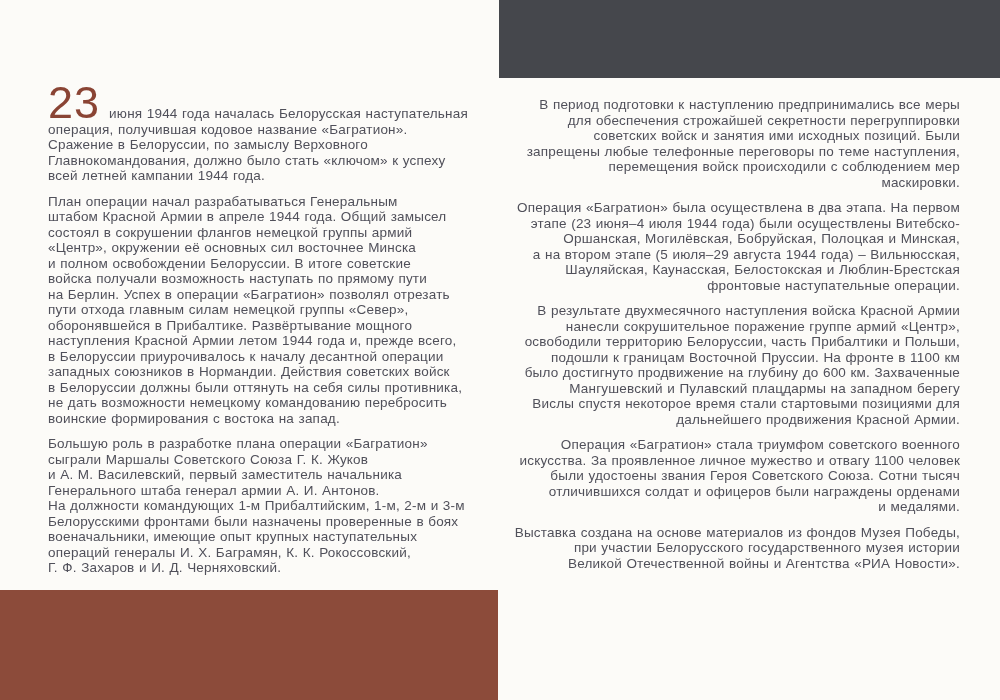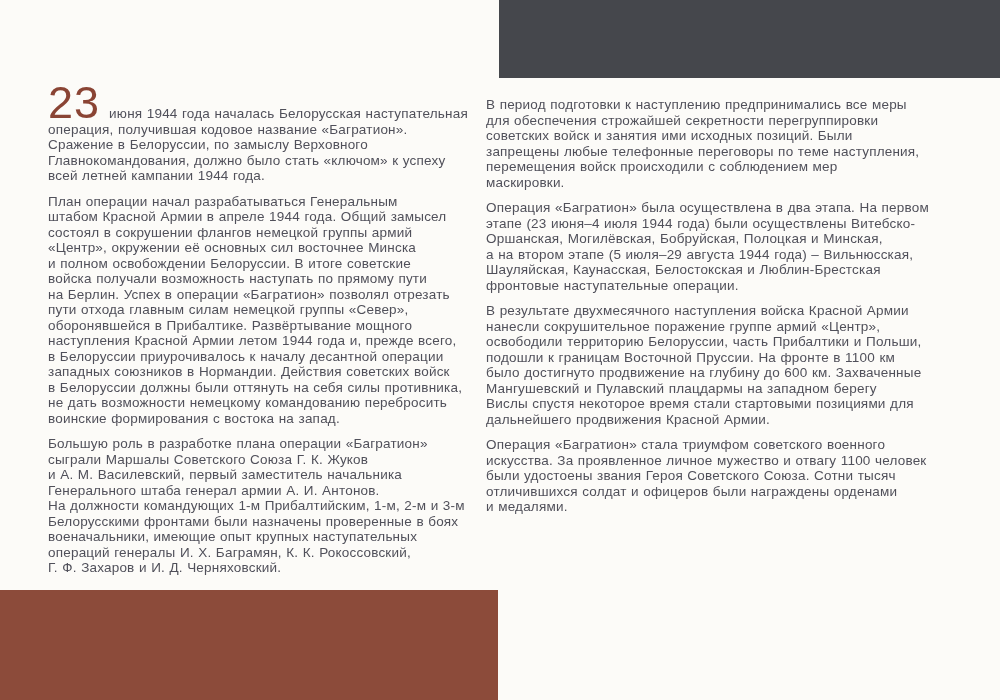--- a/index.html
+++ b/index.html
@@ -16,21 +16,21 @@
   .block-bottom{left:0;top:590px;width:498px;height:110px;background:#8c4b3a;}
   .col{
     position:absolute;
     color:#50505a;
     font-size:13.5px;
     line-height:15.5px;
     letter-spacing:0.2px;
     word-spacing:0.5px;
   }
   .col-left{left:48px;top:86px;width:444px;}
-  .col-right{left:486px;top:97px;width:460px;}
+  .col-right{left:500px;top:97px;width:460px;text-align:right;}
   .para{
     margin:0 0 10px 0;
     white-space:pre-line;
   }
   .dropcap{
     display:inline-block;
     font-size:45px;
     line-height:34px;
     font-weight:normal;
     letter-spacing:1px;
@@ -98,15 +98,18 @@
 подошли к границам Восточной Пруссии. На фронте в 1100 км
 было достигнуто продвижение на глубину до 600 км. Захваченные
 Мангушевский и Пулавский плацдармы на западном берегу
 Вислы спустя некоторое время стали стартовыми позициями для
 дальнейшего продвижения Красной Армии.</p>
     <p class="para">Операция «Багратион» стала триумфом советского военного
 искусства. За проявленное личное мужество и отвагу 1100 человек
 были удостоены звания Героя Советского Союза. Сотни тысяч
 отличившихся солдат и офицеров были награждены орденами
 и медалями.</p>
+    <p class="para">Выставка создана на основе материалов из фондов Музея Победы,
+при участии Белорусского государственного музея истории
+Великой Отечественной войны и Агентства «РИА Новости».</p>
   </div>
 
 </div>
 
 </body></html>

